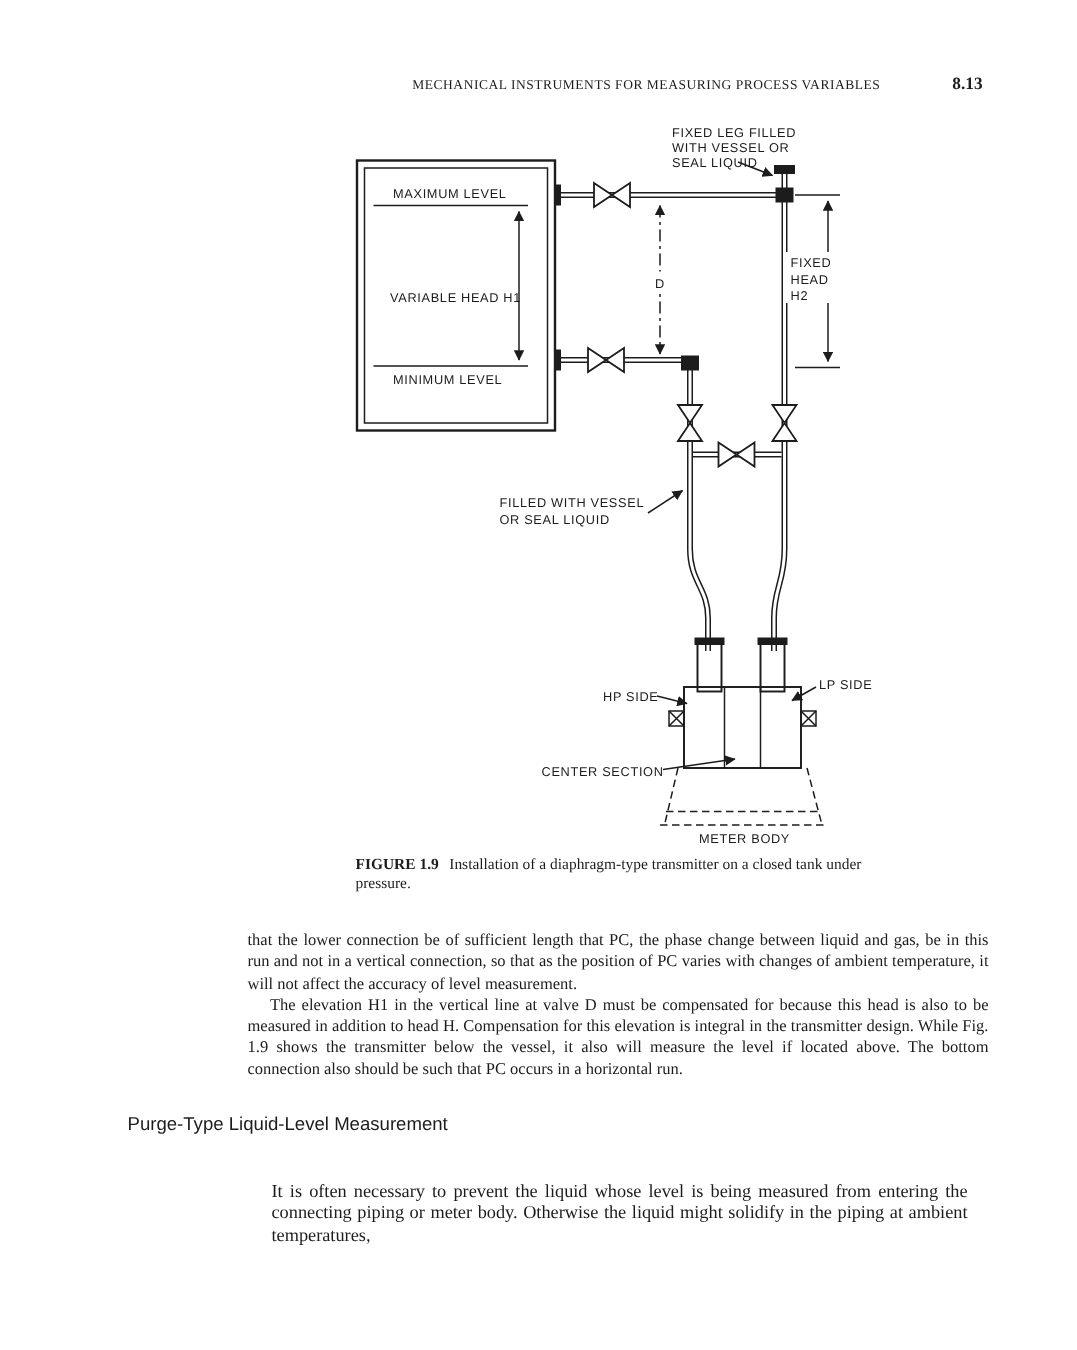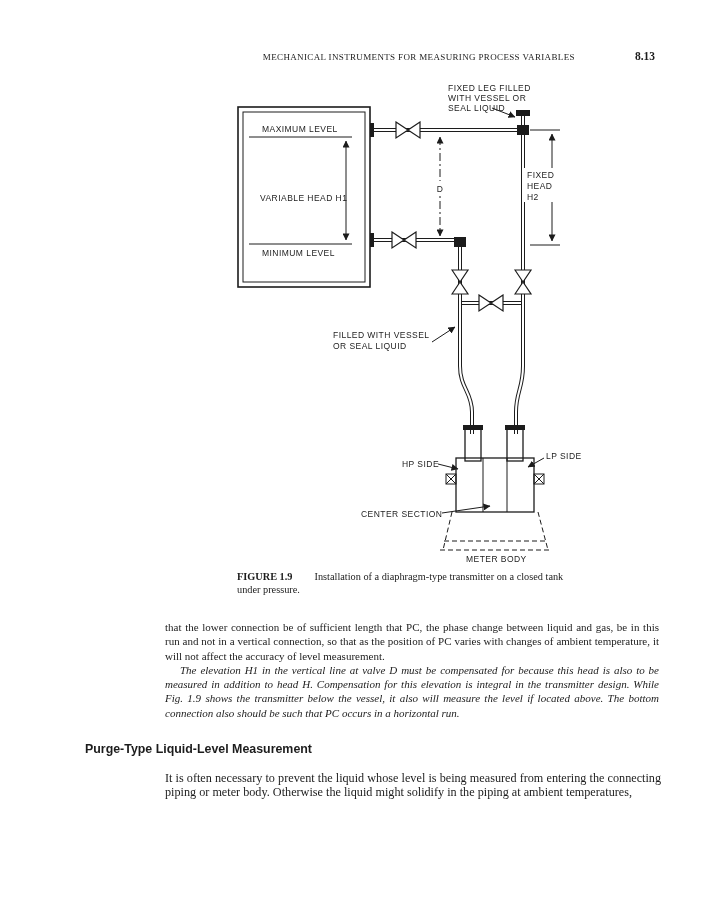--- a/index.html
+++ b/index.html
@@ -2,21 +2,21 @@
 <html><head>
 <meta charset="utf-8">
 <style>
   html,body{margin:0;padding:0;background:#e8e8e8;}
   .page{
     position:relative;width:718px;height:900px;background:#ffffff;
     margin:0 auto;overflow:hidden;color:#1c1c1c;
   }
   
   .running-head{
-    position:absolute;top:50px;right:63px;display:flex;align-items:baseline;gap:12px;
+    position:absolute;top:50px;right:63px;display:flex;align-items:baseline;
     font-family:"Liberation Serif",serif;
     justify-content:space-between;
   }
   .running-title{font-size:9px;letter-spacing:.35px;}
   .pagenum{font-size:11.5px;font-weight:bold;margin-left:48px;}
   
   .diagram{position:absolute;left:0;top:0;}
   .diagram .ln1{stroke:#1c1c1c;stroke-width:1;fill:none;}
   .diagram .ln13{stroke:#1c1c1c;stroke-width:1.3;fill:none;}
   .diagram .ln15{stroke:#1c1c1c;stroke-width:1.6;fill:none;}
@@ -28,37 +28,37 @@
   .diagram .leader{stroke:#1c1c1c;stroke-width:1;fill:none;}
   .diagram .dimd{stroke:#1c1c1c;stroke-width:1;fill:none;stroke-dasharray:8 3 2 3;}
   .diagram text.lbl{
     font-family:"Liberation Sans",sans-serif;font-size:8.5px;letter-spacing:.45px;fill:#1c1c1c;
   }
   
   .caption{
     position:absolute;left:237px;top:570px;width:352px;
     font-family:"Liberation Serif",serif;font-size:10.3px;line-height:1.28;
   }
-  .caption .tag{font-weight:bold;margin-right:22px;}
+  .caption .tag{font-weight:bold;margin-right:7px;}
   
   .bodytext{
     position:absolute;left:165px;top:620px;width:494px;
     font-family:"Liberation Serif",serif;font-size:11px;line-height:14.3px;text-align:justify;
   }
   .bodytext p{margin:0;}
-  .bodytext p.indent{text-indent:15px;font-style:italic;}
+  .bodytext p.indent{text-indent:15px;}
   .section-heading{
     position:absolute;left:85px;top:742px;margin:0;
-    font-family:"Liberation Sans",sans-serif;font-size:12.4px;font-weight:bold;
+    font-family:"Liberation Sans",sans-serif;font-size:12.4px;font-weight:normal;
   }
   .bodytext2{
     position:absolute;left:165px;top:771px;width:496px;
     font-family:"Liberation Serif",serif;font-size:12.2px;line-height:14.3px;text-align:justify;
   }
-  .bodytext2 p{margin:0;}
+  .bodytext2 p{margin:16px;}
 </style>
 </head>
 <body>
 
 <div class="page">
 
   <div class="running-head">
     <span class="running-title">MECHANICAL INSTRUMENTS FOR MEASURING PROCESS VARIABLES</span>
     <span class="pagenum">8.13</span>
   </div>

